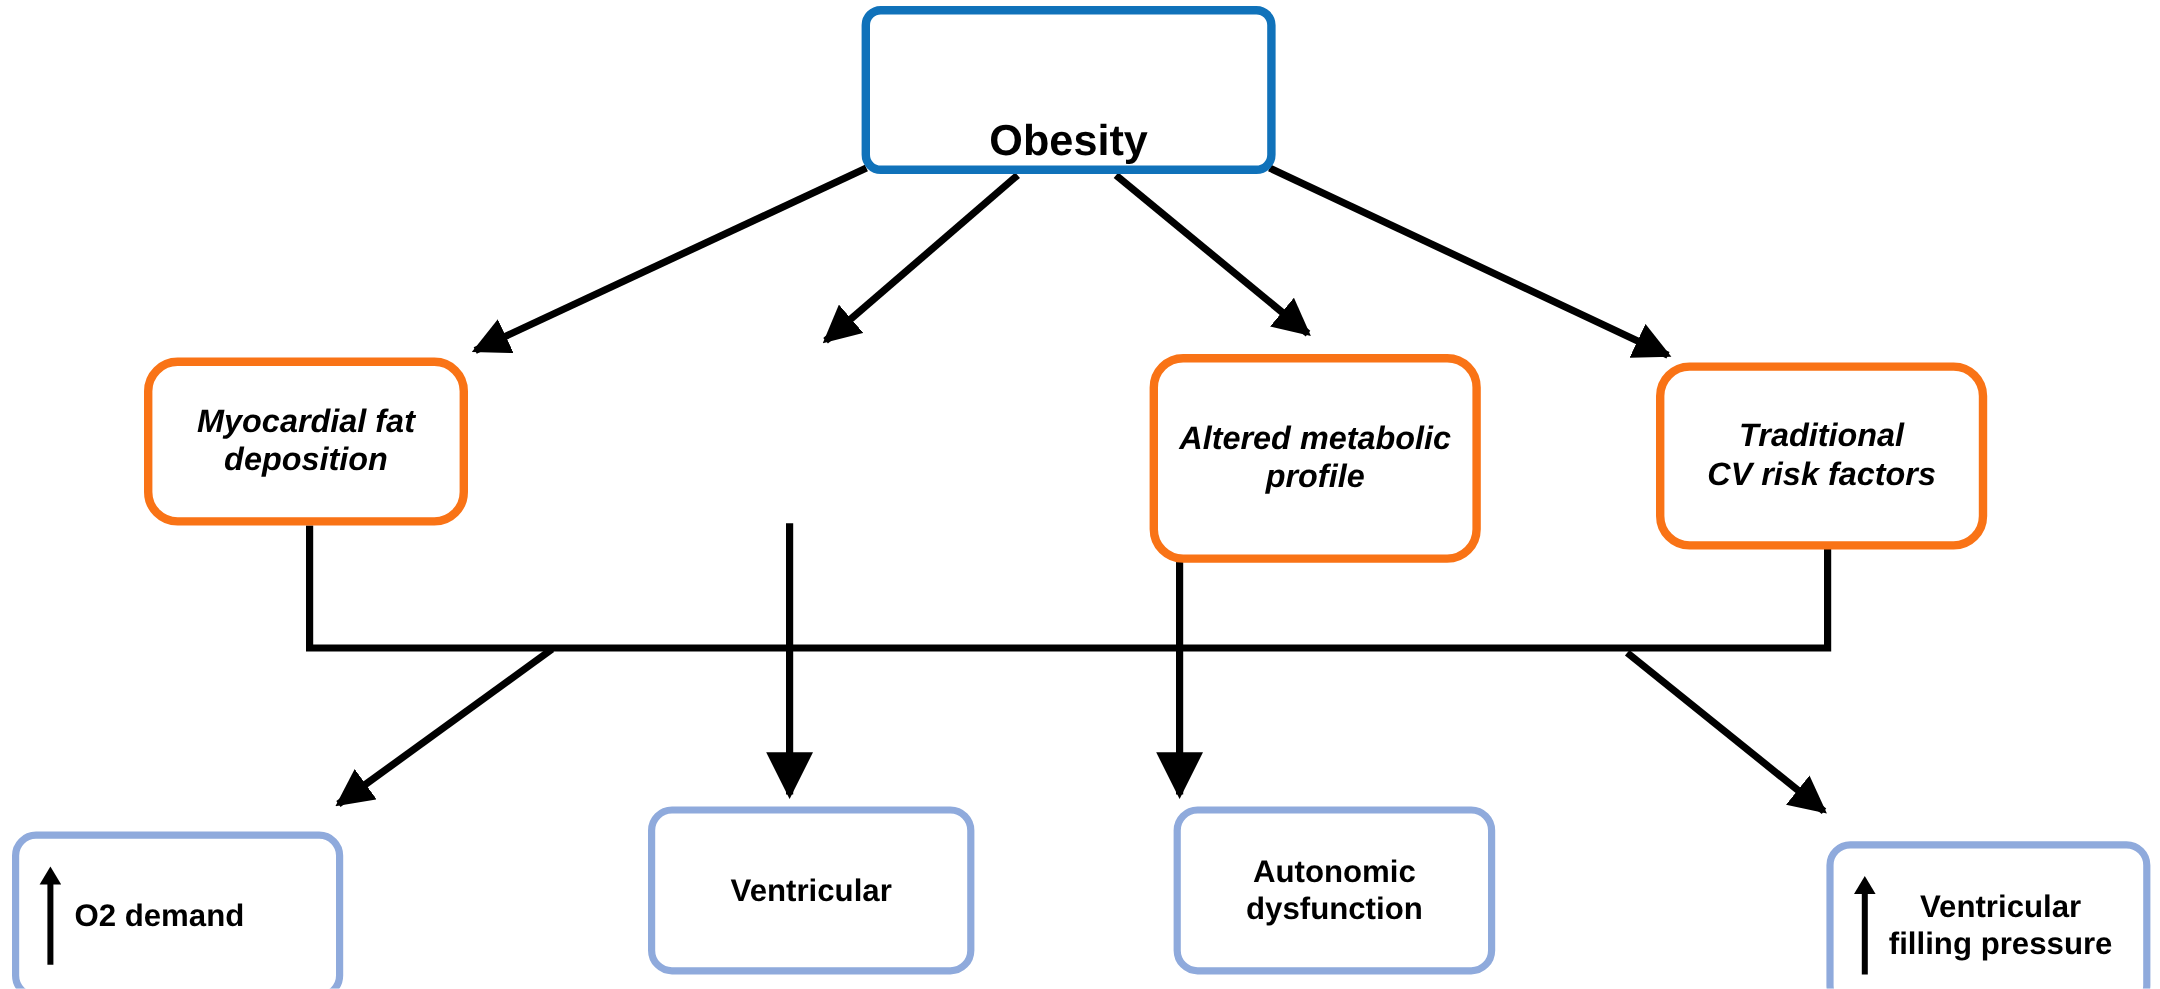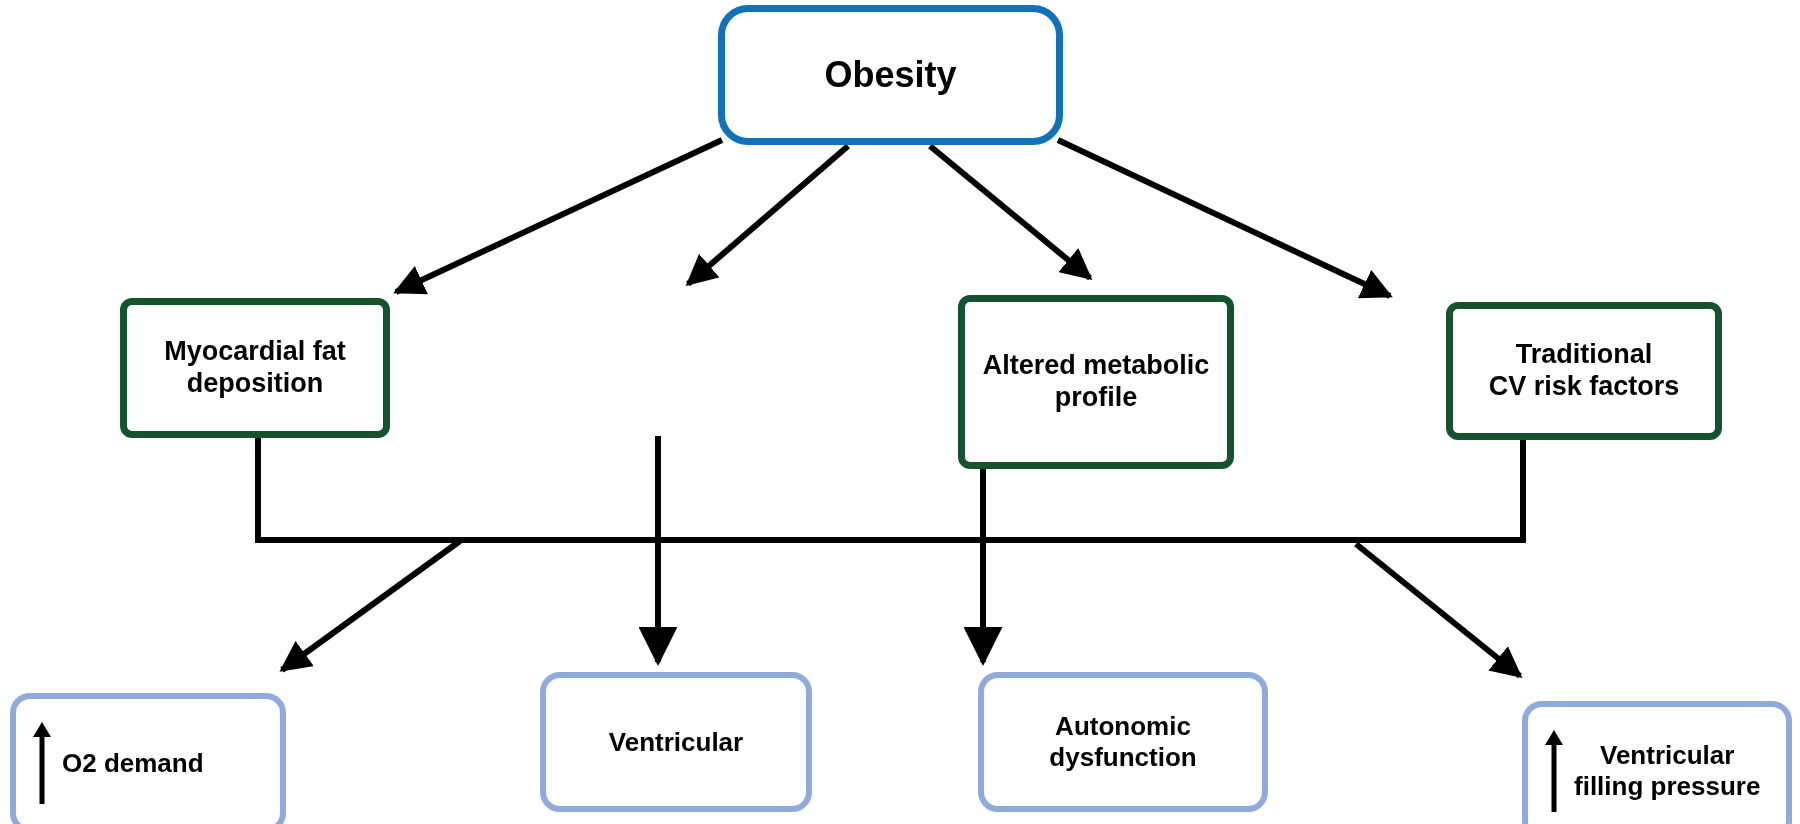--- a/index.html
+++ b/index.html
@@ -26,28 +26,30 @@
     z-index: 3;
   }
   .node .label {
     font-weight: bold;
     color: #000000;
     line-height: 1.18;
     white-space: pre-line;
   }
   .node-root {
     border: 7px solid #1072BA;
-    border-radius: 30px;
+    border-radius: 16px;
+    align-items: flex-end;
   }
   .node-root .label {
     font-size: 36px;
   }
   .node-mid {
-    border: 7px solid #14532d;
-    border-radius: 12px;
+    border: 7px solid #f97316;
+    border-radius: 28px;
+    font-style: italic;
   }
   .node-mid .label {
     font-size: 27px;
   }
   .node-out {
     border: 6px solid #8FAADC;
     border-radius: 20px;
   }
   .node-out .label {
     font-size: 26px;
@@ -129,40 +131,40 @@
     <span class="label">Myocardial fat
 deposition</span>
   </div>
 
 
   <div class="node node-mid" style="left:958px; top:295px; width:276px; height:174px;">
     <span class="label">Altered metabolic
 profile</span>
   </div>
 
-  <div class="node node-mid" style="left:1446px; top:302px; width:276px; height:138px;">
+  <div class="node node-mid" style="left:1380px; top:302px; width:276px; height:156px;">
     <span class="label">Traditional
 CV risk factors</span>
   </div>
 
   <div class="node node-out with-arrow" style="left:10px; top:672px; width:276px; height:140px;">
     <span class="up-arrow">
       <svg width="24" height="86" viewBox="0 0 24 86" xmlns="http://www.w3.org/2000/svg">
         <line x1="12" y1="84" x2="12" y2="12" stroke="#000000" stroke-width="5"></line>
         <path d="M 12 2 L 21 17 L 3 17 Z" fill="#000000"></path>
       </svg>
     </span>
     <span class="label">O2 demand</span>
   </div>
 
   <div class="node node-out" style="left:540px; top:672px; width:272px; height:140px;">
     <span class="label">Ventricular</span>
   </div>
 
-  <div class="node node-out" style="left:978px; top:672px; width:290px; height:140px;">
+  <div class="node node-out" style="left:978px; top:672px; width:268px; height:140px;">
     <span class="label">Autonomic
 dysfunction</span>
   </div>
 
   <div class="node node-out with-arrow" style="left:1522px; top:680px; width:270px; height:140px;">
     <span class="up-arrow">
       <svg width="24" height="86" viewBox="0 0 24 86" xmlns="http://www.w3.org/2000/svg">
         <line x1="12" y1="84" x2="12" y2="12" stroke="#000000" stroke-width="5"></line>
         <path d="M 12 2 L 21 17 L 3 17 Z" fill="#000000"></path>
       </svg>

